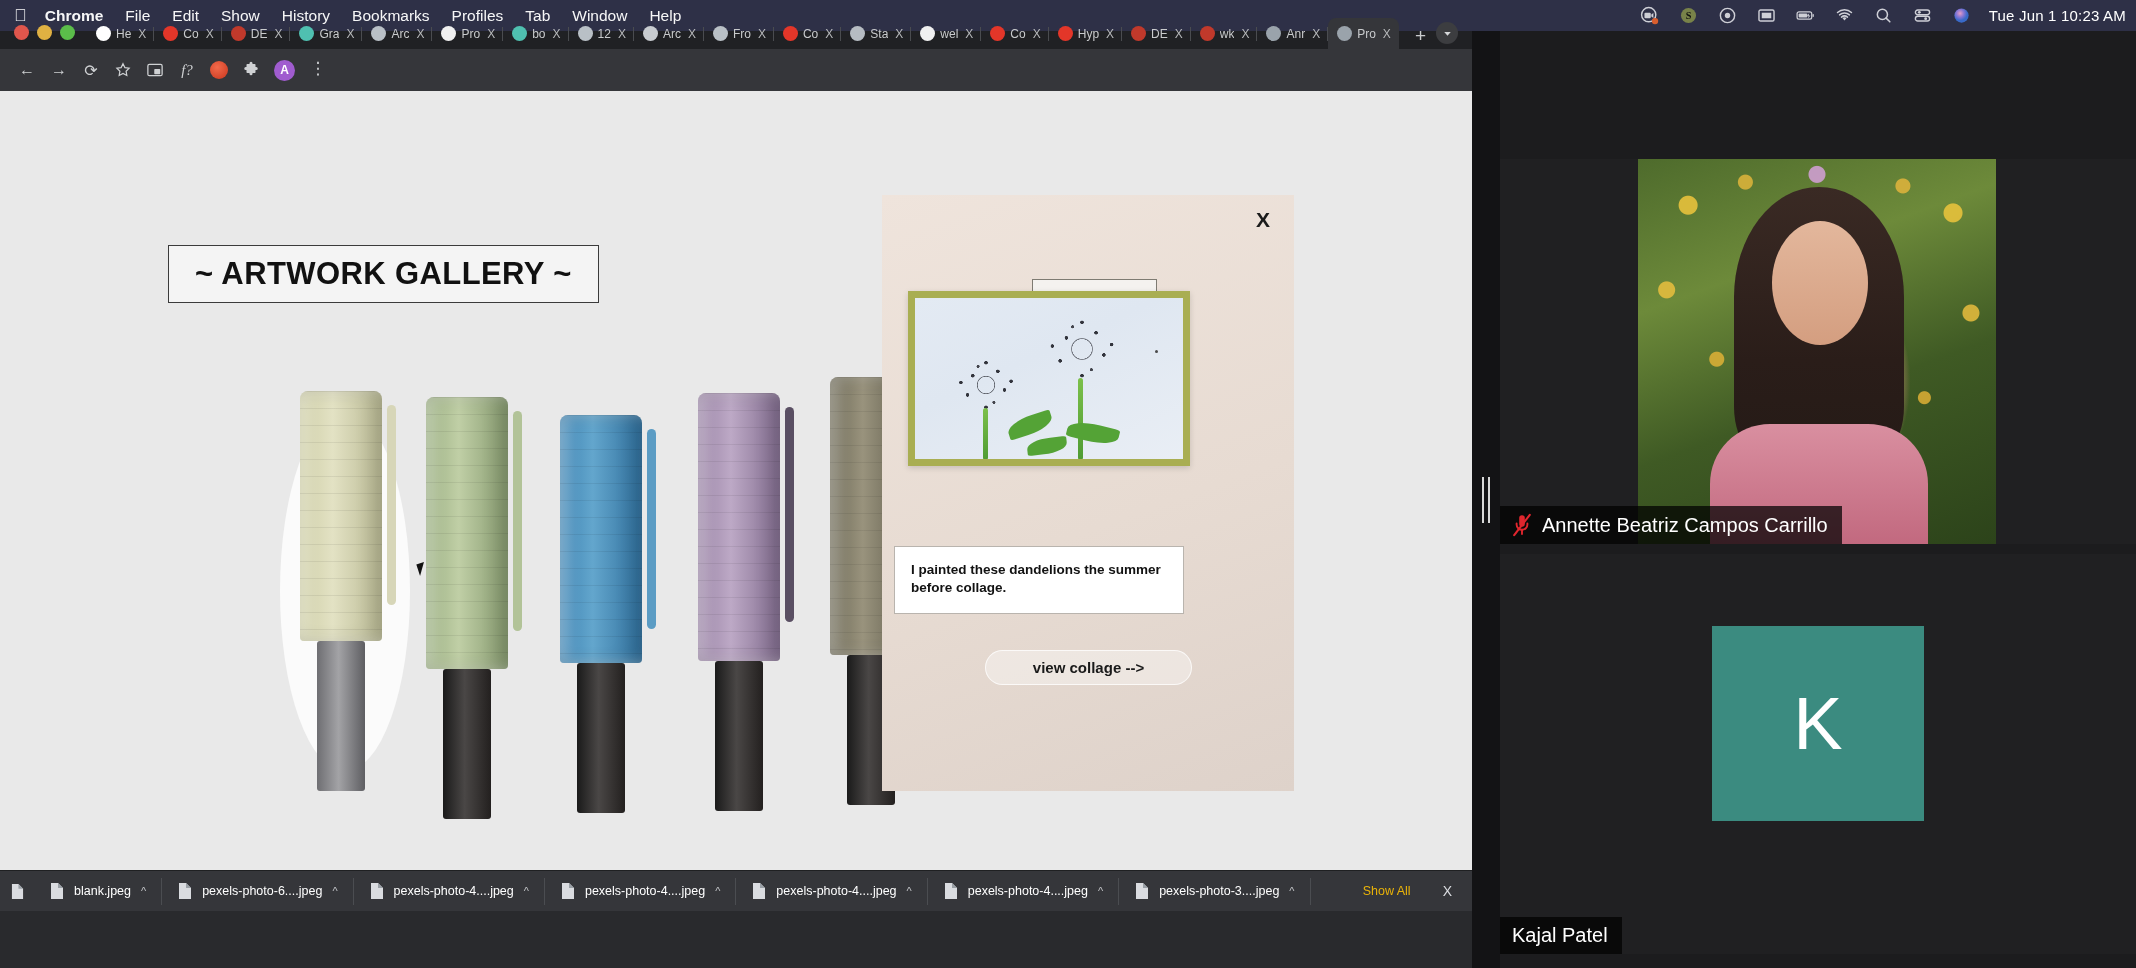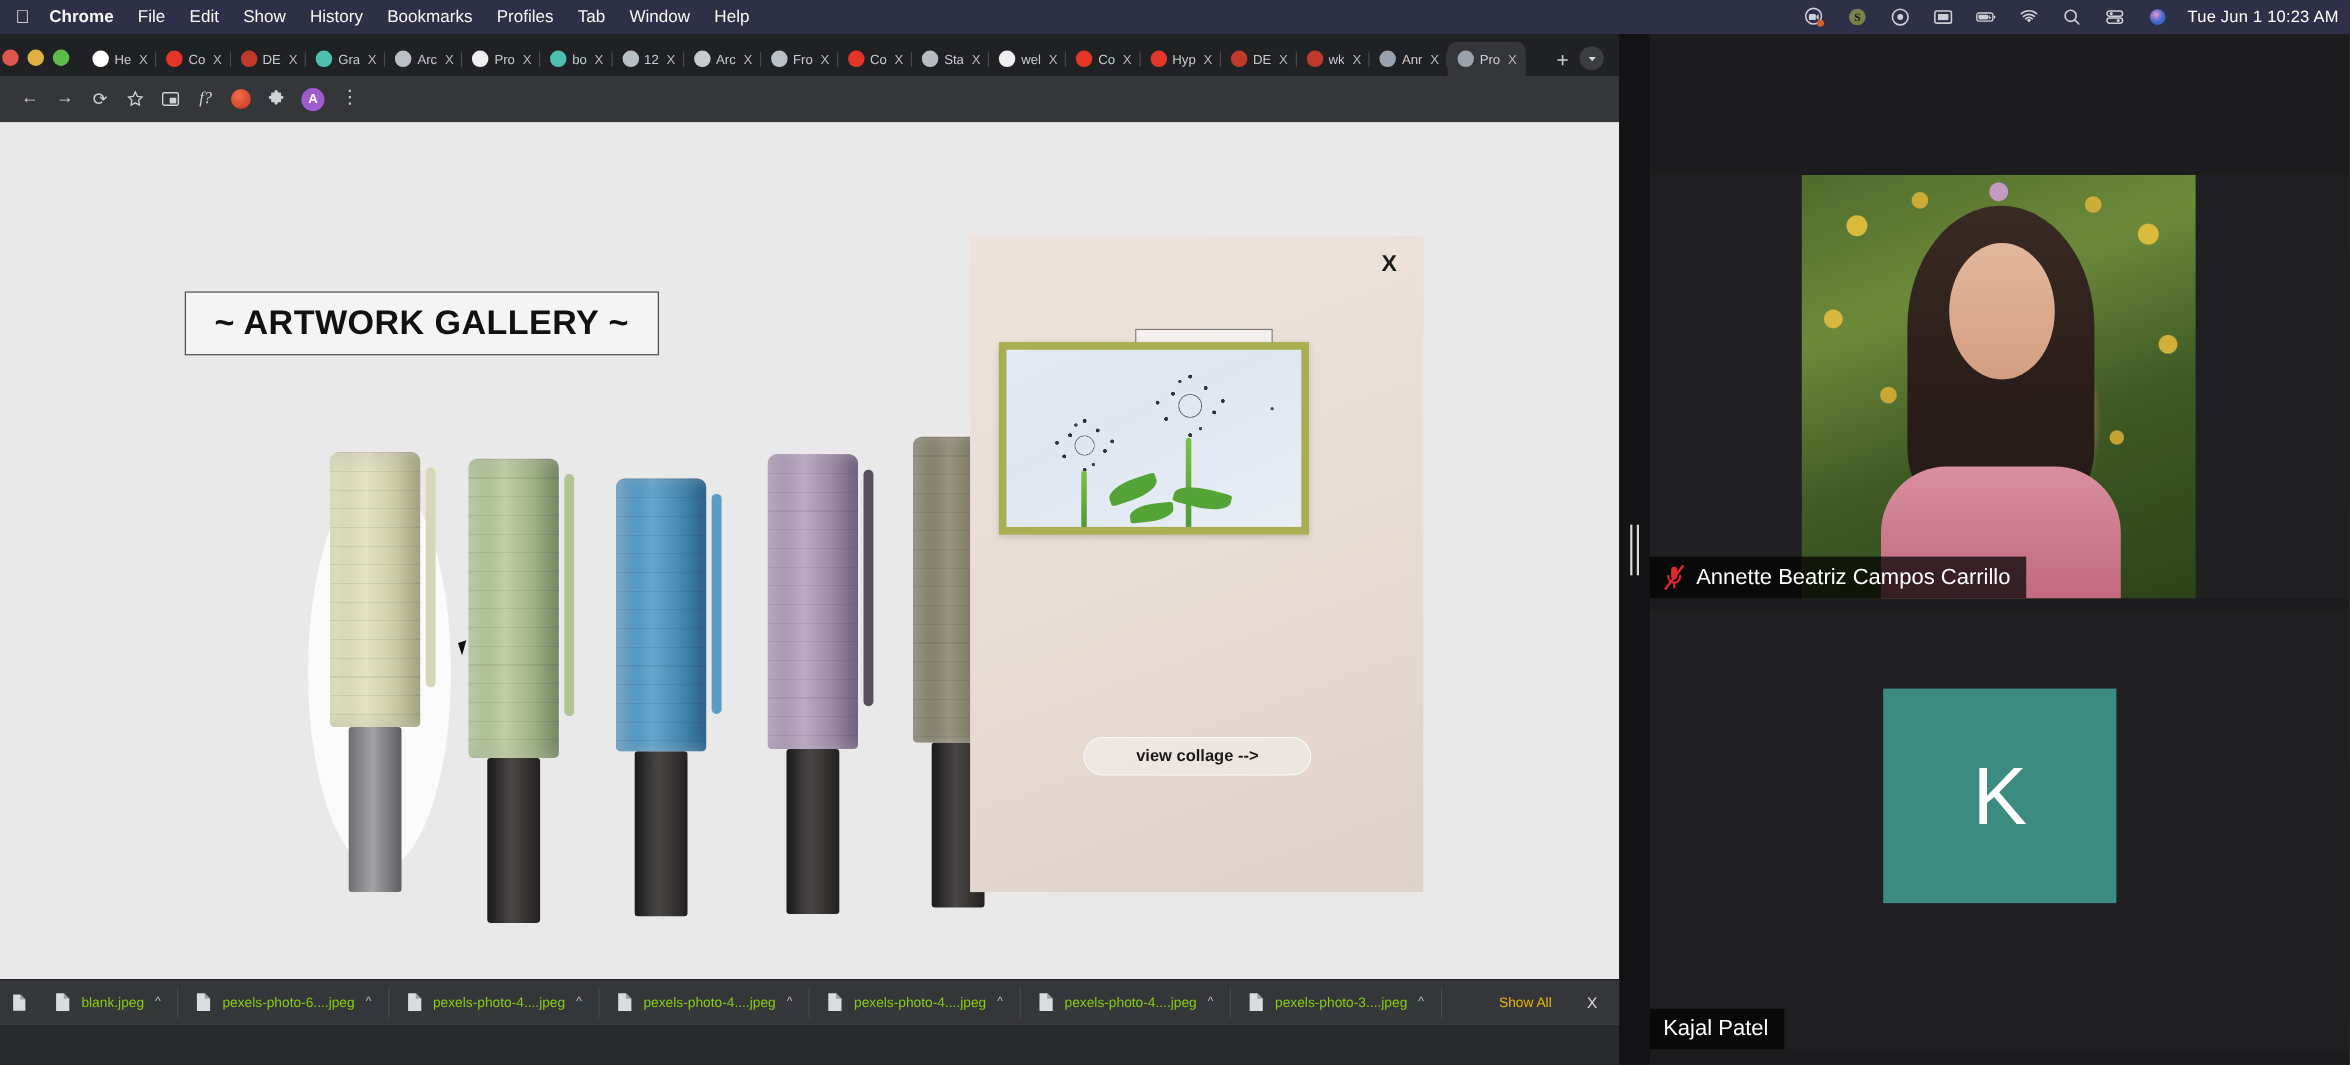--- a/index.html
+++ b/index.html
@@ -28,22 +28,22 @@
   .menubar .status-icons { display: flex; align-items: center; gap: 20px; margin-right: 18px; }
   .st-ic { width: 19px; height: 19px; position: relative; opacity: .92; display:block; }
   .menubar .clock { font-size: 15px; white-space: nowrap; letter-spacing: .2px; }
 
   
   .chrome {
     position: absolute; left: 0; top: 31px; width: 1472px; height: 937px;
     background: #292a2d;
   }
   .tabstrip {
-    position: relative; height: 38px; background: #202124;
-    display: flex; align-items: flex-end; 
+    position: relative; height: 18px; background: #202124;
+    display: flex; align-items: flex-end; padding-left: 12px;
   }
   .traffic { display: flex; align-items: center; gap: 8px; height: 34px; padding: 0 12px 0 2px; }
   .tl { width: 15px; height: 15px; border-radius: 50%; }
   .tl.r { background: #e0564c; } .tl.y { background: #e0b142; } .tl.g { background: #5bbd4a; }
 
   .tabs { display: flex; align-items: flex-end; height: 34px; flex: 1; overflow: hidden; }
   .tab {
     display: flex; align-items: center; gap: 5px;
     height: 31px; padding: 0 6px 0 9px; min-width: 0;
     position: relative; border-radius: 8px 8px 0 0;
@@ -188,21 +188,21 @@
     background: #35363a; display: flex; align-items: center;
     border-top: 1px solid #1f2022;
   }
   .shelf-lead { width: 34px; display: flex; align-items: center; justify-content: center; }
   .dl {
     display: flex; align-items: center; gap: 10px;
     height: 41px; padding: 0 16px; position: relative; flex: none;
   }
   .dl::after { content:""; position:absolute; right:0; top:7px; bottom:7px; width:1px; background:#4b4d51; }
   .dl .fileic { width: 14px; height: 18px; flex: none; display:block; }
-  .dl .fname { font-size: 12.5px; color: #84cc16; white-space: nowrap; }
+  .dl .fname { font-size: 12.5px; color: #ffffff; white-space: nowrap; }
   .dl .caret { font-size: 11px; color: #c3c5c8; }
   .shelf-right { margin-left: auto; display: flex; align-items: center; gap: 18px; padding-right: 16px; }
   .showall { font-size: 12.5px; color: #eab308; padding: 5px 10px; border-radius: 4px; }
   .shelf-x { font-size: 14px; color: #dadce0; padding: 4px; }
 
   
   .divider {
     position: absolute; left: 1472px; top: 31px; width: 28px; height: 937px;
     background: #131315; display: flex; align-items: center; justify-content: center;
   }
@@ -526,20 +526,21 @@
               <div class="puff" style="width:66px;height:62px;"></div>
             </div>
             <div class="stem" style="left:68px;top:110px;height:52px;"></div>
             <div class="leaf" style="left:92px;top:118px;width:46px;height:18px;transform:rotate(-18deg);"></div>
             <div class="leaf" style="left:152px;top:126px;width:52px;height:18px;transform:rotate(14deg);"></div>
             <div class="leaf" style="left:112px;top:140px;width:40px;height:16px;transform:rotate(-6deg);"></div>
             <div class="speck" style="left:240px;top:52px;"></div>
           </div>
         </div>
 
+        <div class="caption">I painted these dandelions the summer before collage.</div>
 
         <div class="view-btn">view collage --&gt;</div>
       </div>
 
       <div class="shelf">
         <div class="shelf-lead">
           <svg width="13" height="17" viewBox="0 0 14 18">
             <path d="M1 1h7l5 5v11H1z" fill="#dadce0"></path>
               <path d="M8 1l5 5H8z" fill="#9aa0a6"></path>
           </svg>

